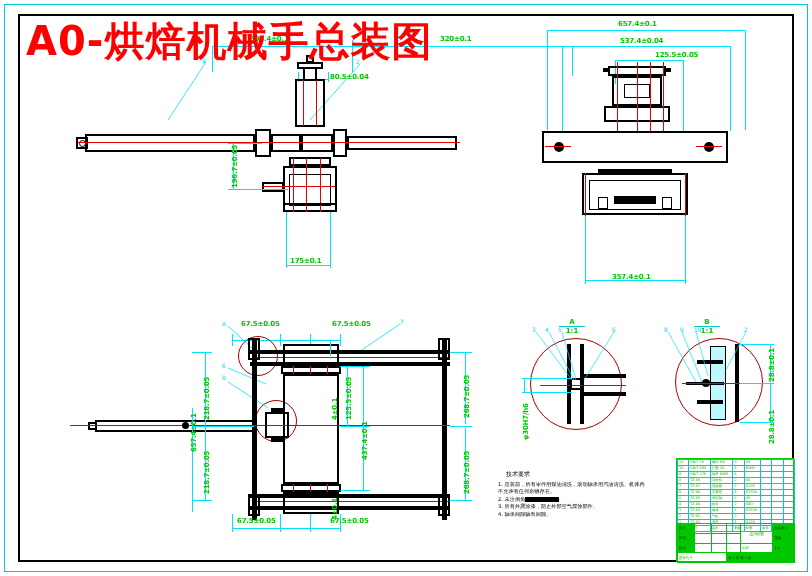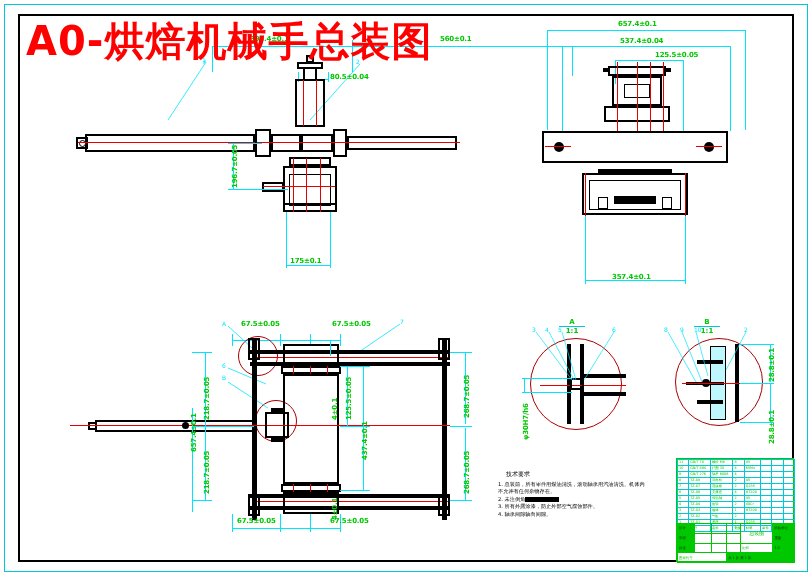--- a/index.html
+++ b/index.html
@@ -66,21 +66,21 @@
 <div id="stage">
 
   <div class="sheet-border"></div>
   <div class="frame-border"></div>
 
   <div class="cy" style="left:212px;top:46px;width:360px;height:1px;"></div>
   <div class="cy" style="left:212px;top:46px;width:1px;height:26px;"></div>
   <div class="cy" style="left:352px;top:40px;width:1px;height:32px;"></div>
   <div class="cy" style="left:572px;top:46px;width:1px;height:30px;"></div>
   <div class="dim" style="left:250px;top:35px;">398.4±0.1</div>
-  <div class="dim" style="left:440px;top:35px;">560±0.1</div>
+  <div class="dim" style="left:440px;top:35px;">320±0.1</div>
 
   <div class="cy" style="left:204px;top:60px;width:1px;height:4px;transform:rotate(25deg);"></div>
   <div class="lbl" style="left:202px;top:56px;">1</div>
   <svg style="position:absolute;left:150px;top:62px;width:70px;height:70px;">
     <line x1="56" y1="0" x2="18" y2="58" stroke="#00e5ff" stroke-width="0.8"></line>
   </svg>
   <div class="lbl" style="left:356px;top:58px;">2</div>
   <svg style="position:absolute;left:300px;top:64px;width:64px;height:62px;">
     <line x1="60" y1="0" x2="10" y2="56" stroke="#00e5ff" stroke-width="0.8"></line>
   </svg>

